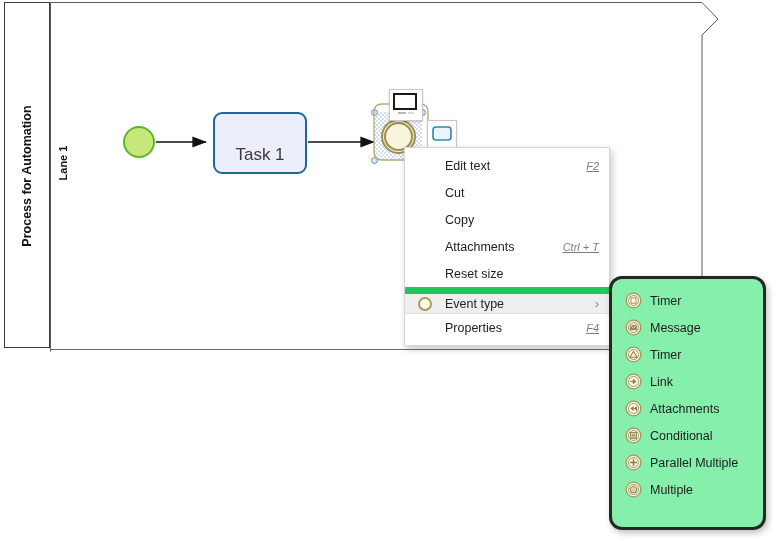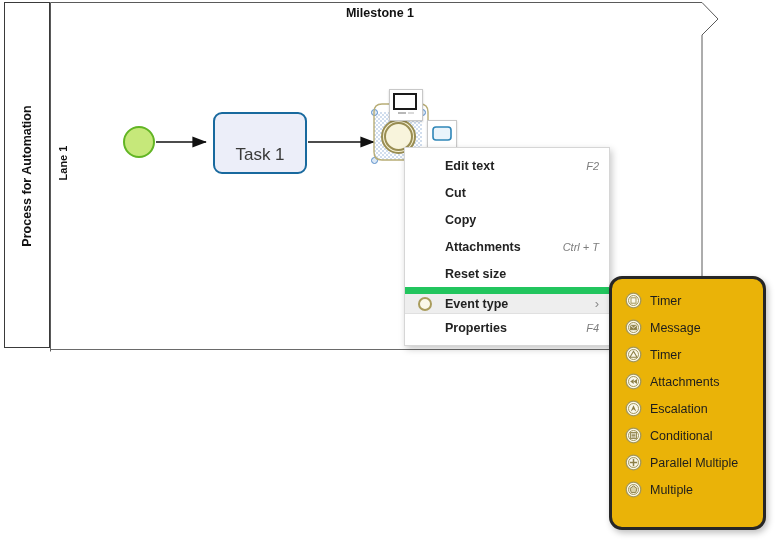--- a/index.html
+++ b/index.html
@@ -245,28 +245,28 @@
     width: 40px;
     min-width: 40px;
     height: 100%;
     display: flex;
     align-items: center;
     justify-content: center;
   }
   .ctx-label {
     flex: 1;
     white-space: nowrap;
-    font-weight: bold;
   }
   .ctx-shortcut {
     font-size: 11px;
     font-style: italic;
     color: #7d7d7d;
     white-space: nowrap;
     margin-left: 12px;
+    text-decoration: underline;
   }
   .ctx-arrow {
     margin-left: 12px;
     color: #8a8a8a;
     font-size: 13px;
     line-height: 1;
   }
   .ring-icon {
     width: 14px;
     height: 14px;
@@ -276,21 +276,21 @@
     box-sizing: border-box;
   }
 
   
   .submenu {
     position: absolute;
     left: 609px;
     top: 276px;
     width: 157px;
     height: 254px;
-    background: #eab308;
+    background: #86efac;
     border: 3px solid #262626;
     border-radius: 13px;
     box-sizing: border-box;
     padding: 8px 0 8px 0;
     box-shadow: 2px 3px 6px rgba(0,0,0,0.25);
   }
   .sub-item {
     display: flex;
     align-items: center;
     height: 27px;
@@ -317,21 +317,20 @@
 </head>
 <body>
 
 <div id="screen">
 
   <svg class="milestone-svg" viewBox="0 0 672 350">
     <path d="M 0.5 0.5 L 652 0.5 L 668 17 L 652 33 L 652 349.5" fill="none" stroke="#5a5a5a" stroke-width="1"></path>
     <path d="M 0.5 0.5 L 0.5 349.5" fill="none" stroke="#5a5a5a" stroke-width="1"></path>
   </svg>
 
-  <div class="milestone-title">Milestone 1</div>
 
   <div class="pool-header">
     <div class="pool-header-label">Process for Automation</div>
   </div>
 
   <div class="lane-body"></div>
   <div class="lane-bottom-line"></div>
   <div class="lane-label">Lane 1</div>
 
   <svg class="flow-svg">
@@ -444,43 +443,43 @@
       <span class="sub-icon">
         <svg class="ev-ico" width="17" height="17" viewBox="0 0 17 17">
           <circle cx="8.5" cy="8.5" r="7.3" fill="#faf8ea" stroke="#a4975a" stroke-width="1.3"></circle>
           <circle cx="8.5" cy="8.5" r="5" fill="none" stroke="#a4975a" stroke-width="1"></circle>
           <path d="M 8.5 5.3 L 12 11.3 L 5 11.3 Z" fill="none" stroke="#8d8047" stroke-width="1.1"></path>
         </svg>
       </span>
       <span class="sub-label">Timer</span>
     </div>
 
+    <div class="sub-item">
+      <span class="sub-icon">
+        <svg class="ev-ico" width="17" height="17" viewBox="0 0 17 17">
+          <circle cx="8.5" cy="8.5" r="7.3" fill="#faf8ea" stroke="#a4975a" stroke-width="1.3"></circle>
+          <circle cx="8.5" cy="8.5" r="5" fill="none" stroke="#a4975a" stroke-width="1"></circle>
+          <path d="M 5 8.5 L 10.2 8.5 M 8.2 6.4 L 11 8.5 L 8.2 10.6 Z" fill="#8d8047" stroke="#8d8047" stroke-width="1"></path>
+        </svg>
+      </span>
+      <span class="sub-label">Link</span>
+    </div>
 
     <div class="sub-item">
       <span class="sub-icon">
         <svg class="ev-ico" width="17" height="17" viewBox="0 0 17 17">
           <circle cx="8.5" cy="8.5" r="7.3" fill="#faf8ea" stroke="#a4975a" stroke-width="1.3"></circle>
           <circle cx="8.5" cy="8.5" r="5" fill="none" stroke="#a4975a" stroke-width="1"></circle>
           <path d="M 8.7 6 L 8.7 11 L 5.2 8.5 Z" fill="#8d8047"></path>
           <path d="M 12 6 L 12 11 L 8.6 8.5 Z" fill="#8d8047"></path>
         </svg>
       </span>
       <span class="sub-label">Attachments</span>
     </div>
 
-    <div class="sub-item">
-      <span class="sub-icon">
-        <svg class="ev-ico" width="17" height="17" viewBox="0 0 17 17">
-          <circle cx="8.5" cy="8.5" r="7.3" fill="#faf8ea" stroke="#a4975a" stroke-width="1.3"></circle>
-          <circle cx="8.5" cy="8.5" r="5" fill="none" stroke="#a4975a" stroke-width="1"></circle>
-          <path d="M 8.5 5.2 L 11.3 11.4 L 8.5 9.2 L 5.7 11.4 Z" fill="#8d8047"></path>
-        </svg>
-      </span>
-      <span class="sub-label">Escalation</span>
-    </div>
 
     <div class="sub-item">
       <span class="sub-icon">
         <svg class="ev-ico" width="17" height="17" viewBox="0 0 17 17">
           <circle cx="8.5" cy="8.5" r="7.3" fill="#faf8ea" stroke="#a4975a" stroke-width="1.3"></circle>
           <circle cx="8.5" cy="8.5" r="5" fill="none" stroke="#a4975a" stroke-width="1"></circle>
           <rect x="5.6" y="5.6" width="5.8" height="5.8" fill="none" stroke="#8d8047" stroke-width="1"></rect>
           <line x1="6.6" y1="7.2" x2="10.4" y2="7.2" stroke="#8d8047" stroke-width="0.9"></line>
           <line x1="6.6" y1="8.6" x2="10.4" y2="8.6" stroke="#8d8047" stroke-width="0.9"></line>
           <line x1="6.6" y1="10" x2="10.4" y2="10" stroke="#8d8047" stroke-width="0.9"></line>

